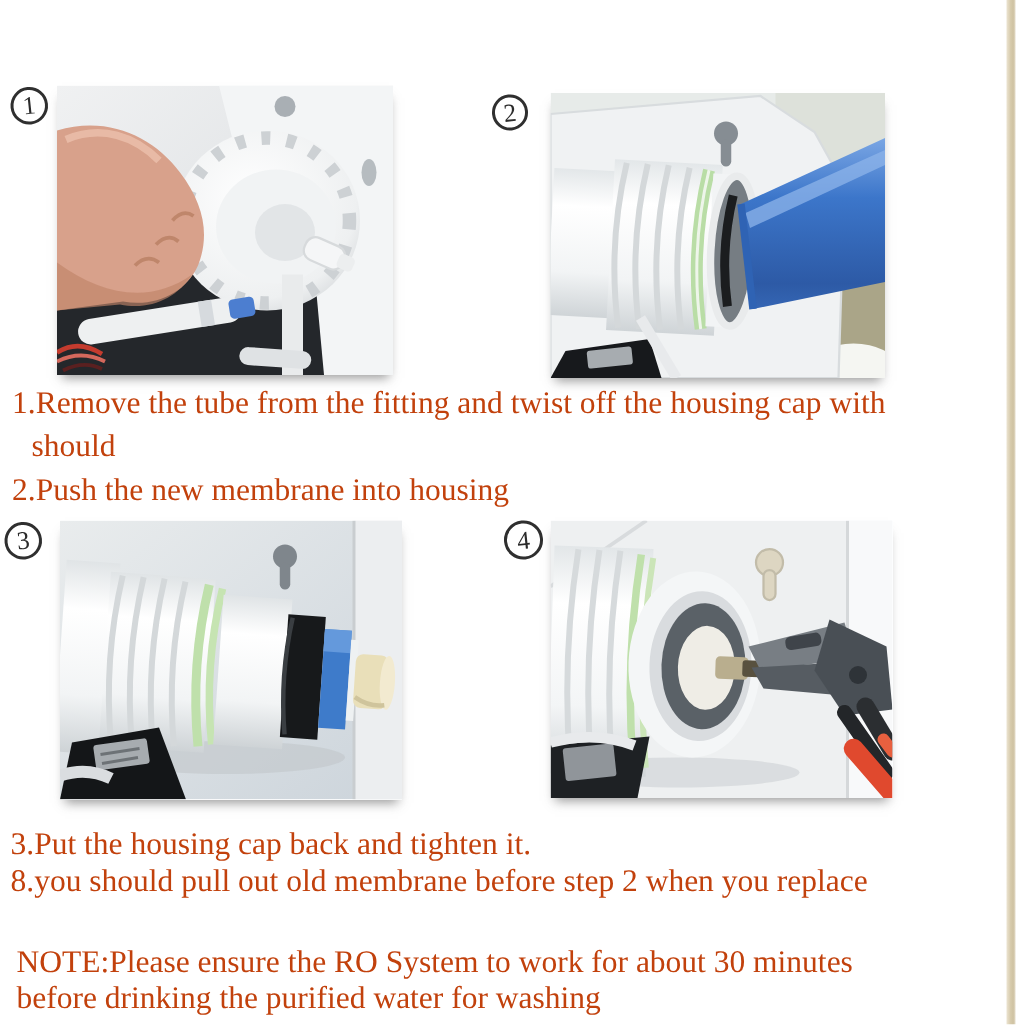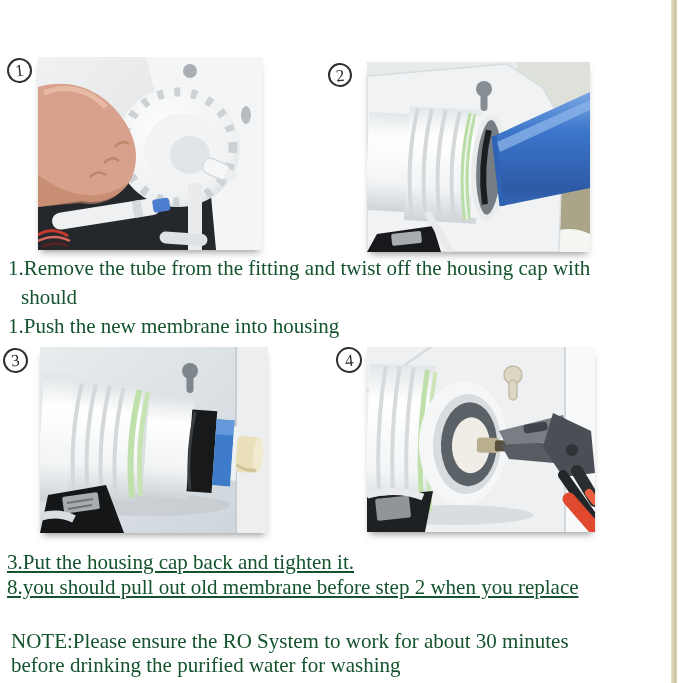--- a/index.html
+++ b/index.html
@@ -19,24 +19,24 @@
   .badge4{left:336px;top:347px;width:26px;height:26px;}
 
   .photo{position:absolute;overflow:hidden;
     box-shadow:0 5px 7px -3px rgba(70,70,70,.55);}
   .photo svg{display:block;width:100%;height:100%;}
   .photo1{left:38px;top:57px;width:224px;height:193px;}
   .photo2{left:367px;top:62px;width:223px;height:190px;}
   .photo3{left:40px;top:347px;width:228px;height:186px;}
   .photo4{left:367px;top:347px;width:228px;height:185px;}
 
-  .txt{position:absolute;color:#14532d;white-space:nowrap;}
+  .txt{position:absolute;color:#c2410c;white-space:nowrap;}
   .top-text{left:8px;top:254px;font-size:21px;line-height:29px;}
   .top-text .indent{padding-left:13px;}
-  .bot-text{left:7px;top:550px;font-size:21px;line-height:25px;text-decoration:underline;}
+  .bot-text{left:7px;top:550px;font-size:21px;line-height:25px;}
   .note-text{left:11px;top:629px;font-size:21px;line-height:24px;}
 </style>
 </head>
 <body>
 
 <div class="page">
 
   <div class="badge badge1">
       <span>1</span>
     </div>
@@ -149,21 +149,21 @@
         <polygon points="10,172 66,164 74,190 0,190" fill="#17191c"></polygon>
         <rect x="24" y="172" width="30" height="12" rx="2" fill="#a7acb0" transform="rotate(-6 24 172)"></rect>
         <path d="M60,150 L84,190" stroke="#e8eaec" stroke-width="7" fill="none"></path>
       </g>
     </svg>
   </div>
 
   <div class="txt top-text">
     <div>1.Remove the tube from the fitting and twist off the housing cap with</div>
     <div class="indent">should</div>
-    <div>1.Push the new membrane into housing</div>
+    <div>2.Push the new membrane into housing</div>
   </div>
 
   <div class="photo photo3">
     <svg viewBox="0 0 228 186" preserveAspectRatio="none">
       <defs>
         <linearGradient id="g3cyl" x1="0" y1="0" x2="0" y2="1">
           <stop offset="0" stop-color="#e0e4e6"></stop>
             <stop offset="0.25" stop-color="#ffffff"></stop>
           <stop offset="0.7" stop-color="#f2f4f5"></stop>
             <stop offset="1" stop-color="#ced3d6"></stop>

